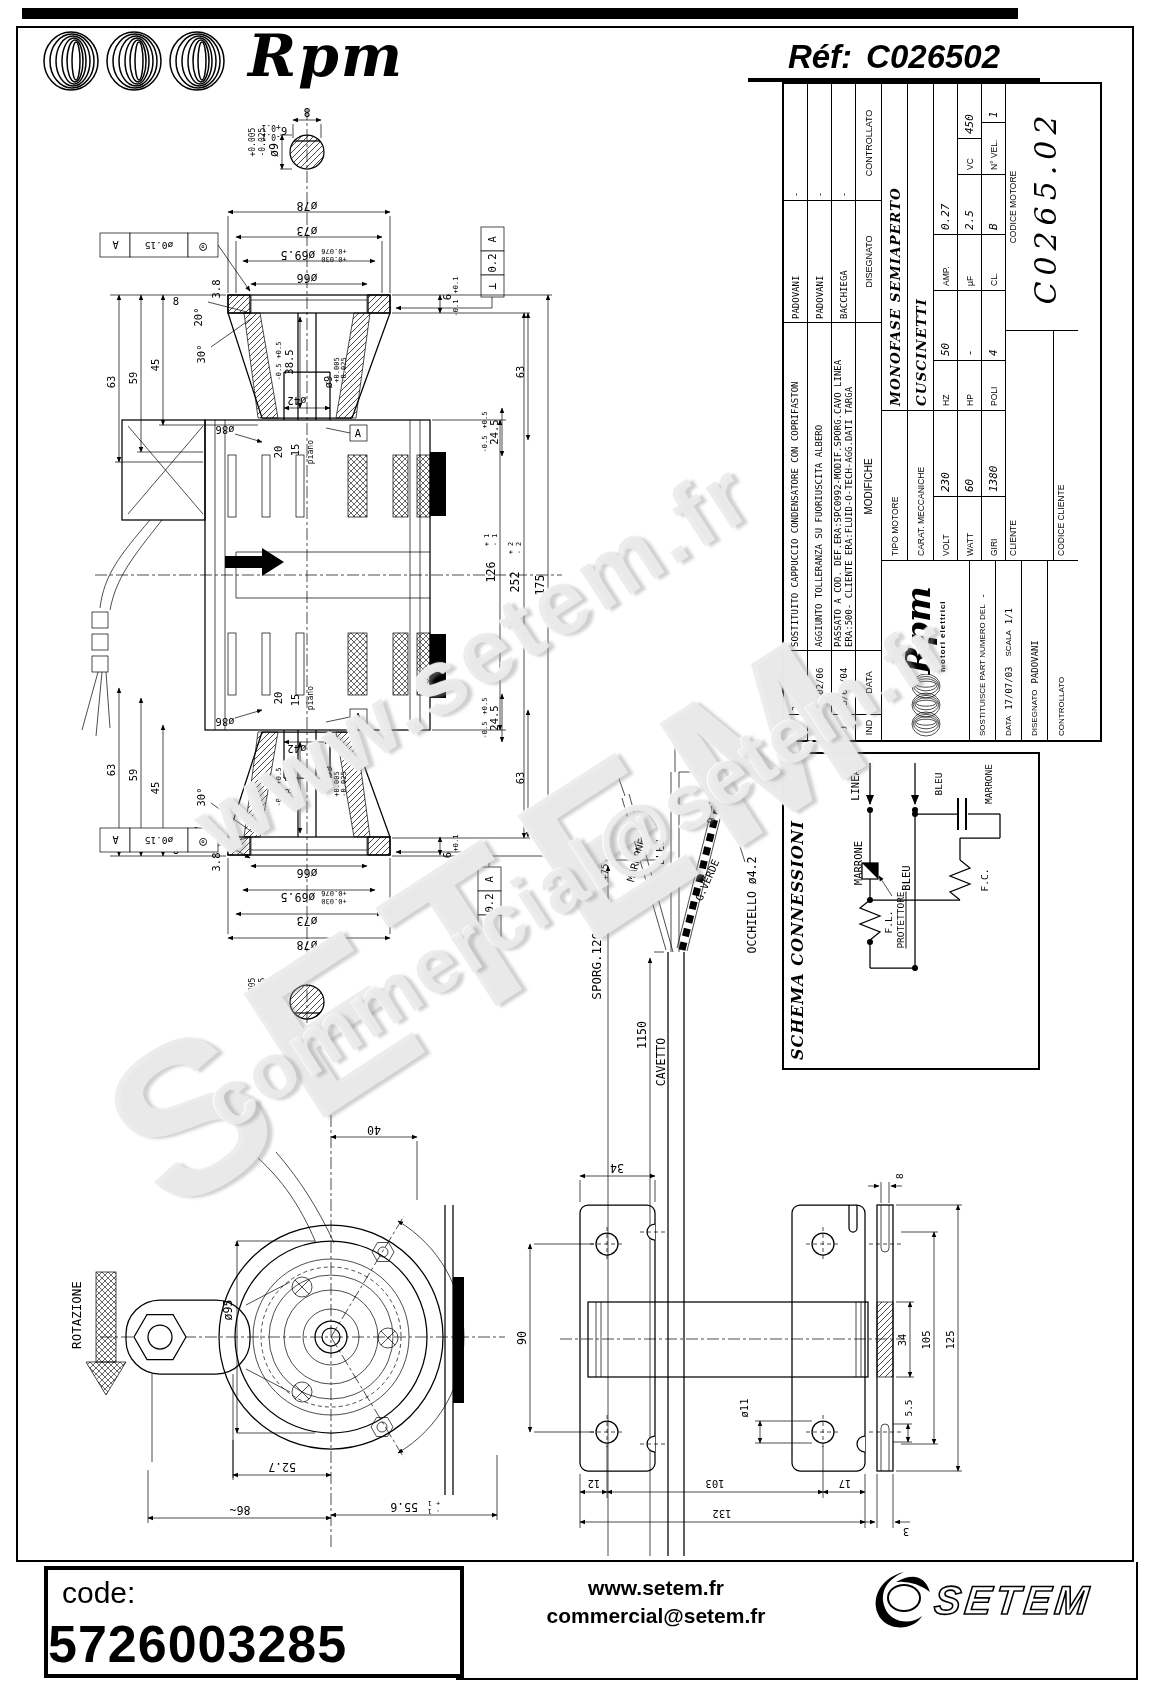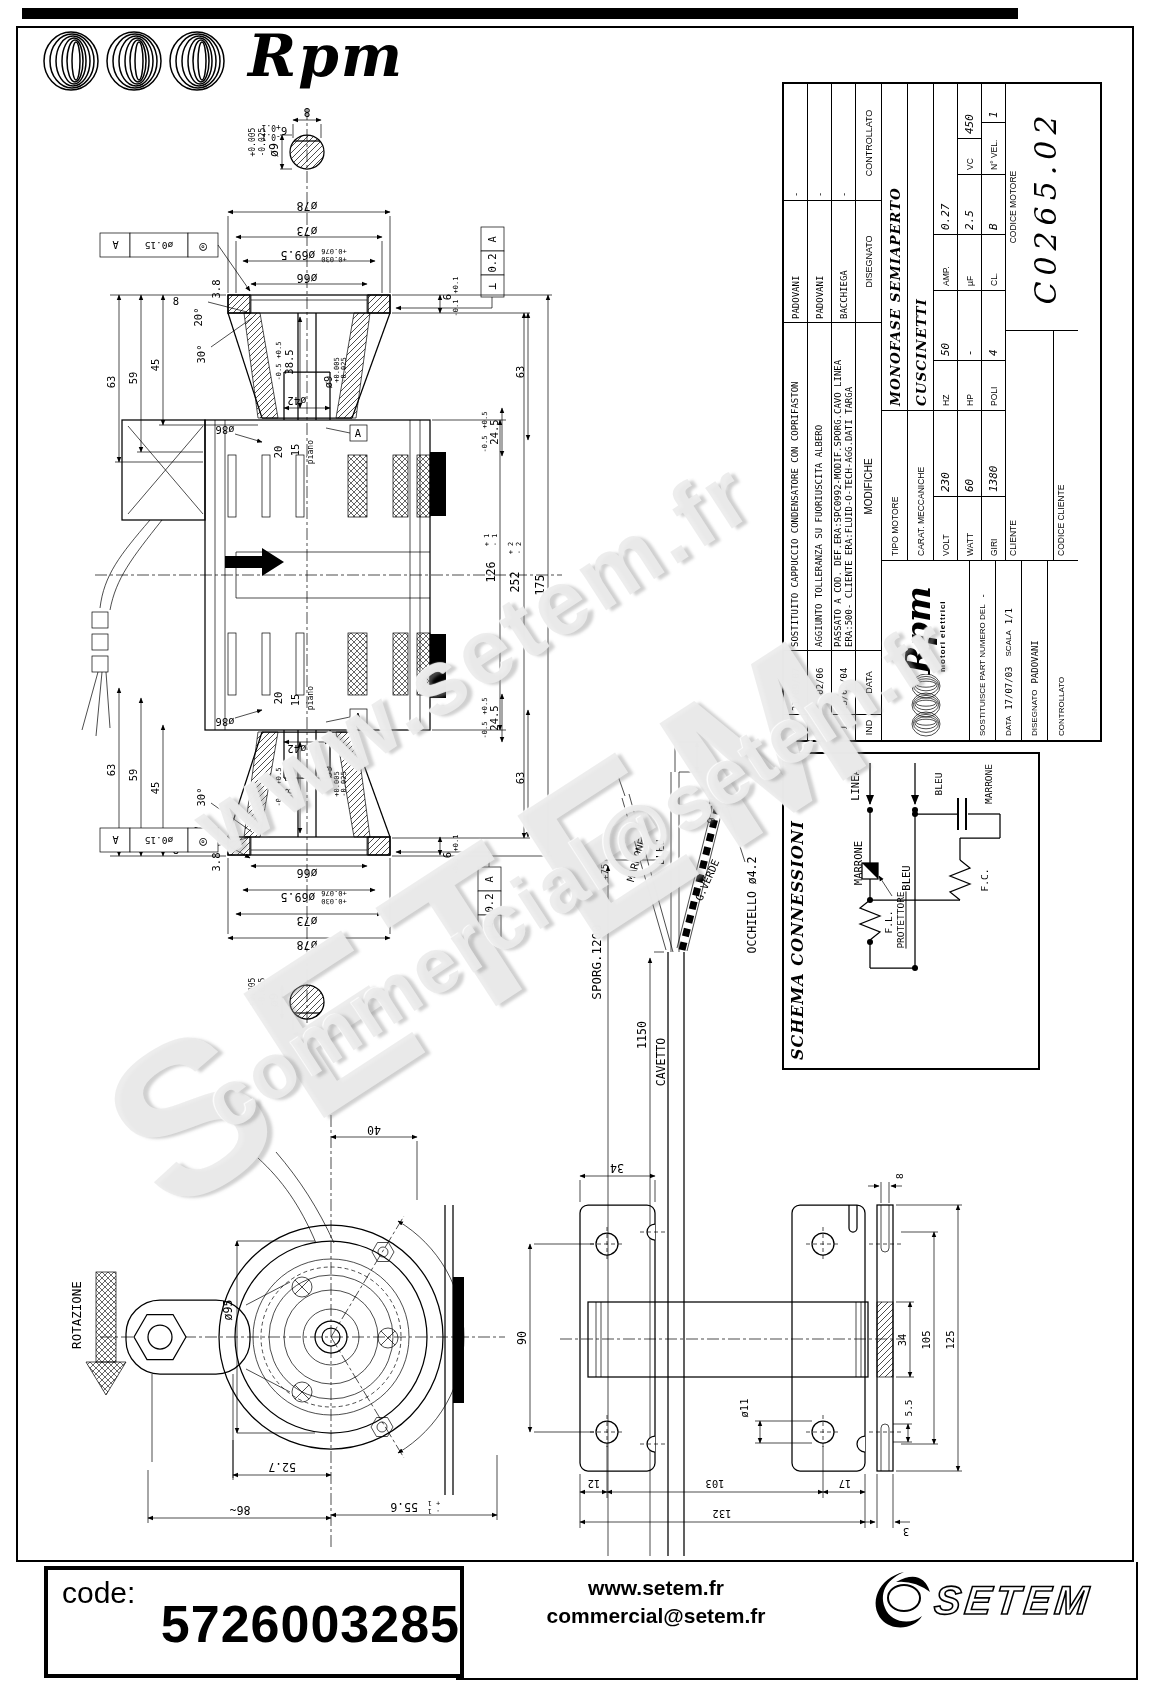--- a/index.html
+++ b/index.html
@@ -66,21 +66,21 @@
   .sc{position:absolute;left:782px;top:1070px;width:318px;height:258px;transform:rotate(-90deg);transform-origin:0 0;border:2px solid #000;background:#fff;box-sizing:border-box;}
   .sctitle{position:absolute;left:8px;top:4px;font-family:"DejaVu Serif",serif;font-style:italic;font-weight:bold;font-size:16px;letter-spacing:1px;}
   
   .wm{position:absolute;font-weight:bold;color:rgba(235,235,235,.9);text-shadow:4px 4px 3px rgba(150,150,150,.45),-1px -1px 1px rgba(255,255,255,.9);transform:rotate(-33deg);transform-origin:0 0;pointer-events:none;white-space:nowrap;z-index:5;}
   .wm1{left:175px;top:790px;font-size:92px;letter-spacing:4px;}
   .wm2{left:62px;top:1052px;font-size:215px;letter-spacing:26px;}
   .wm3{left:188px;top:1072px;font-size:78px;letter-spacing:3px;}
   
   .codebox{position:absolute;left:44px;top:1566px;width:412px;height:104px;border:4px solid #000;background:#fff;z-index:8;}
   .clabel{position:absolute;left:14px;top:6px;font-size:30px;font-weight:normal;}
-  .cval{position:absolute;left:0;right:0;top:24px;text-align:right;font-size:52px;font-weight:bold;letter-spacing:1px;}
+  .cval{position:absolute;left:0;right:0;top:44px;text-align:left;font-size:52px;font-weight:bold;letter-spacing:1px;}
   .fstrip{position:absolute;left:456px;top:1562px;width:682px;height:118px;border-right:2.5px solid #000;border-bottom:2.5px solid #000;box-sizing:border-box;background:#fff;z-index:7;}
   .fsite{position:absolute;left:40px;top:14px;width:320px;text-align:center;font-weight:bold;font-size:21px;}
   .femail{position:absolute;left:40px;top:42px;width:320px;text-align:center;font-weight:bold;font-size:21px;}
   .faddr{position:absolute;left:10px;top:84px;width:660px;text-align:center;font-size:17.5px;}
   .setemtxt{font-family:"Liberation Sans",sans-serif;font-style:italic;font-weight:bold;font-size:40px;fill:#fff;stroke:#000;stroke-width:1.6px;letter-spacing:4px;}
 </style>
 </head>
 <body>
 
 <div class="page">
@@ -104,20 +104,23 @@
         <ellipse cx="103" cy="33" rx="4" ry="19"></ellipse>
       <ellipse cx="161" cy="33" rx="27" ry="29"></ellipse>
         <ellipse cx="162" cy="33" rx="22" ry="27"></ellipse>
         <ellipse cx="163" cy="33" rx="17" ry="25"></ellipse>
         <ellipse cx="164" cy="33" rx="12" ry="23"></ellipse>
         <ellipse cx="165" cy="33" rx="8" ry="21"></ellipse>
         <ellipse cx="166" cy="33" rx="4" ry="19"></ellipse>
     </g>
   </svg>
   <div class="hbrand">Rpm</div>
+  <div class="ref">
+    <span>Réf:</span><span class="rv">C026502</span>
+  </div>
 
   <svg class="abs" style="left:80px;top:95px" width="500" height="960" viewBox="80 95 500 960">
     <defs>
       <pattern id="hp" width="6" height="6" patternUnits="userSpaceOnUse">
           <path d="M0,6 L6,0" stroke="#000" stroke-width=".7"></path>
         </pattern>
       <pattern id="cp" width="6" height="6" patternUnits="userSpaceOnUse">
           <path d="M0,6 L6,0 M0,0 L6,6" stroke="#000" stroke-width=".6"></path>
         </pattern>
       <marker id="ar" viewBox="0 0 10 10" refX="9" refY="5" markerWidth="8" markerHeight="8" orient="auto-start-reverse">

